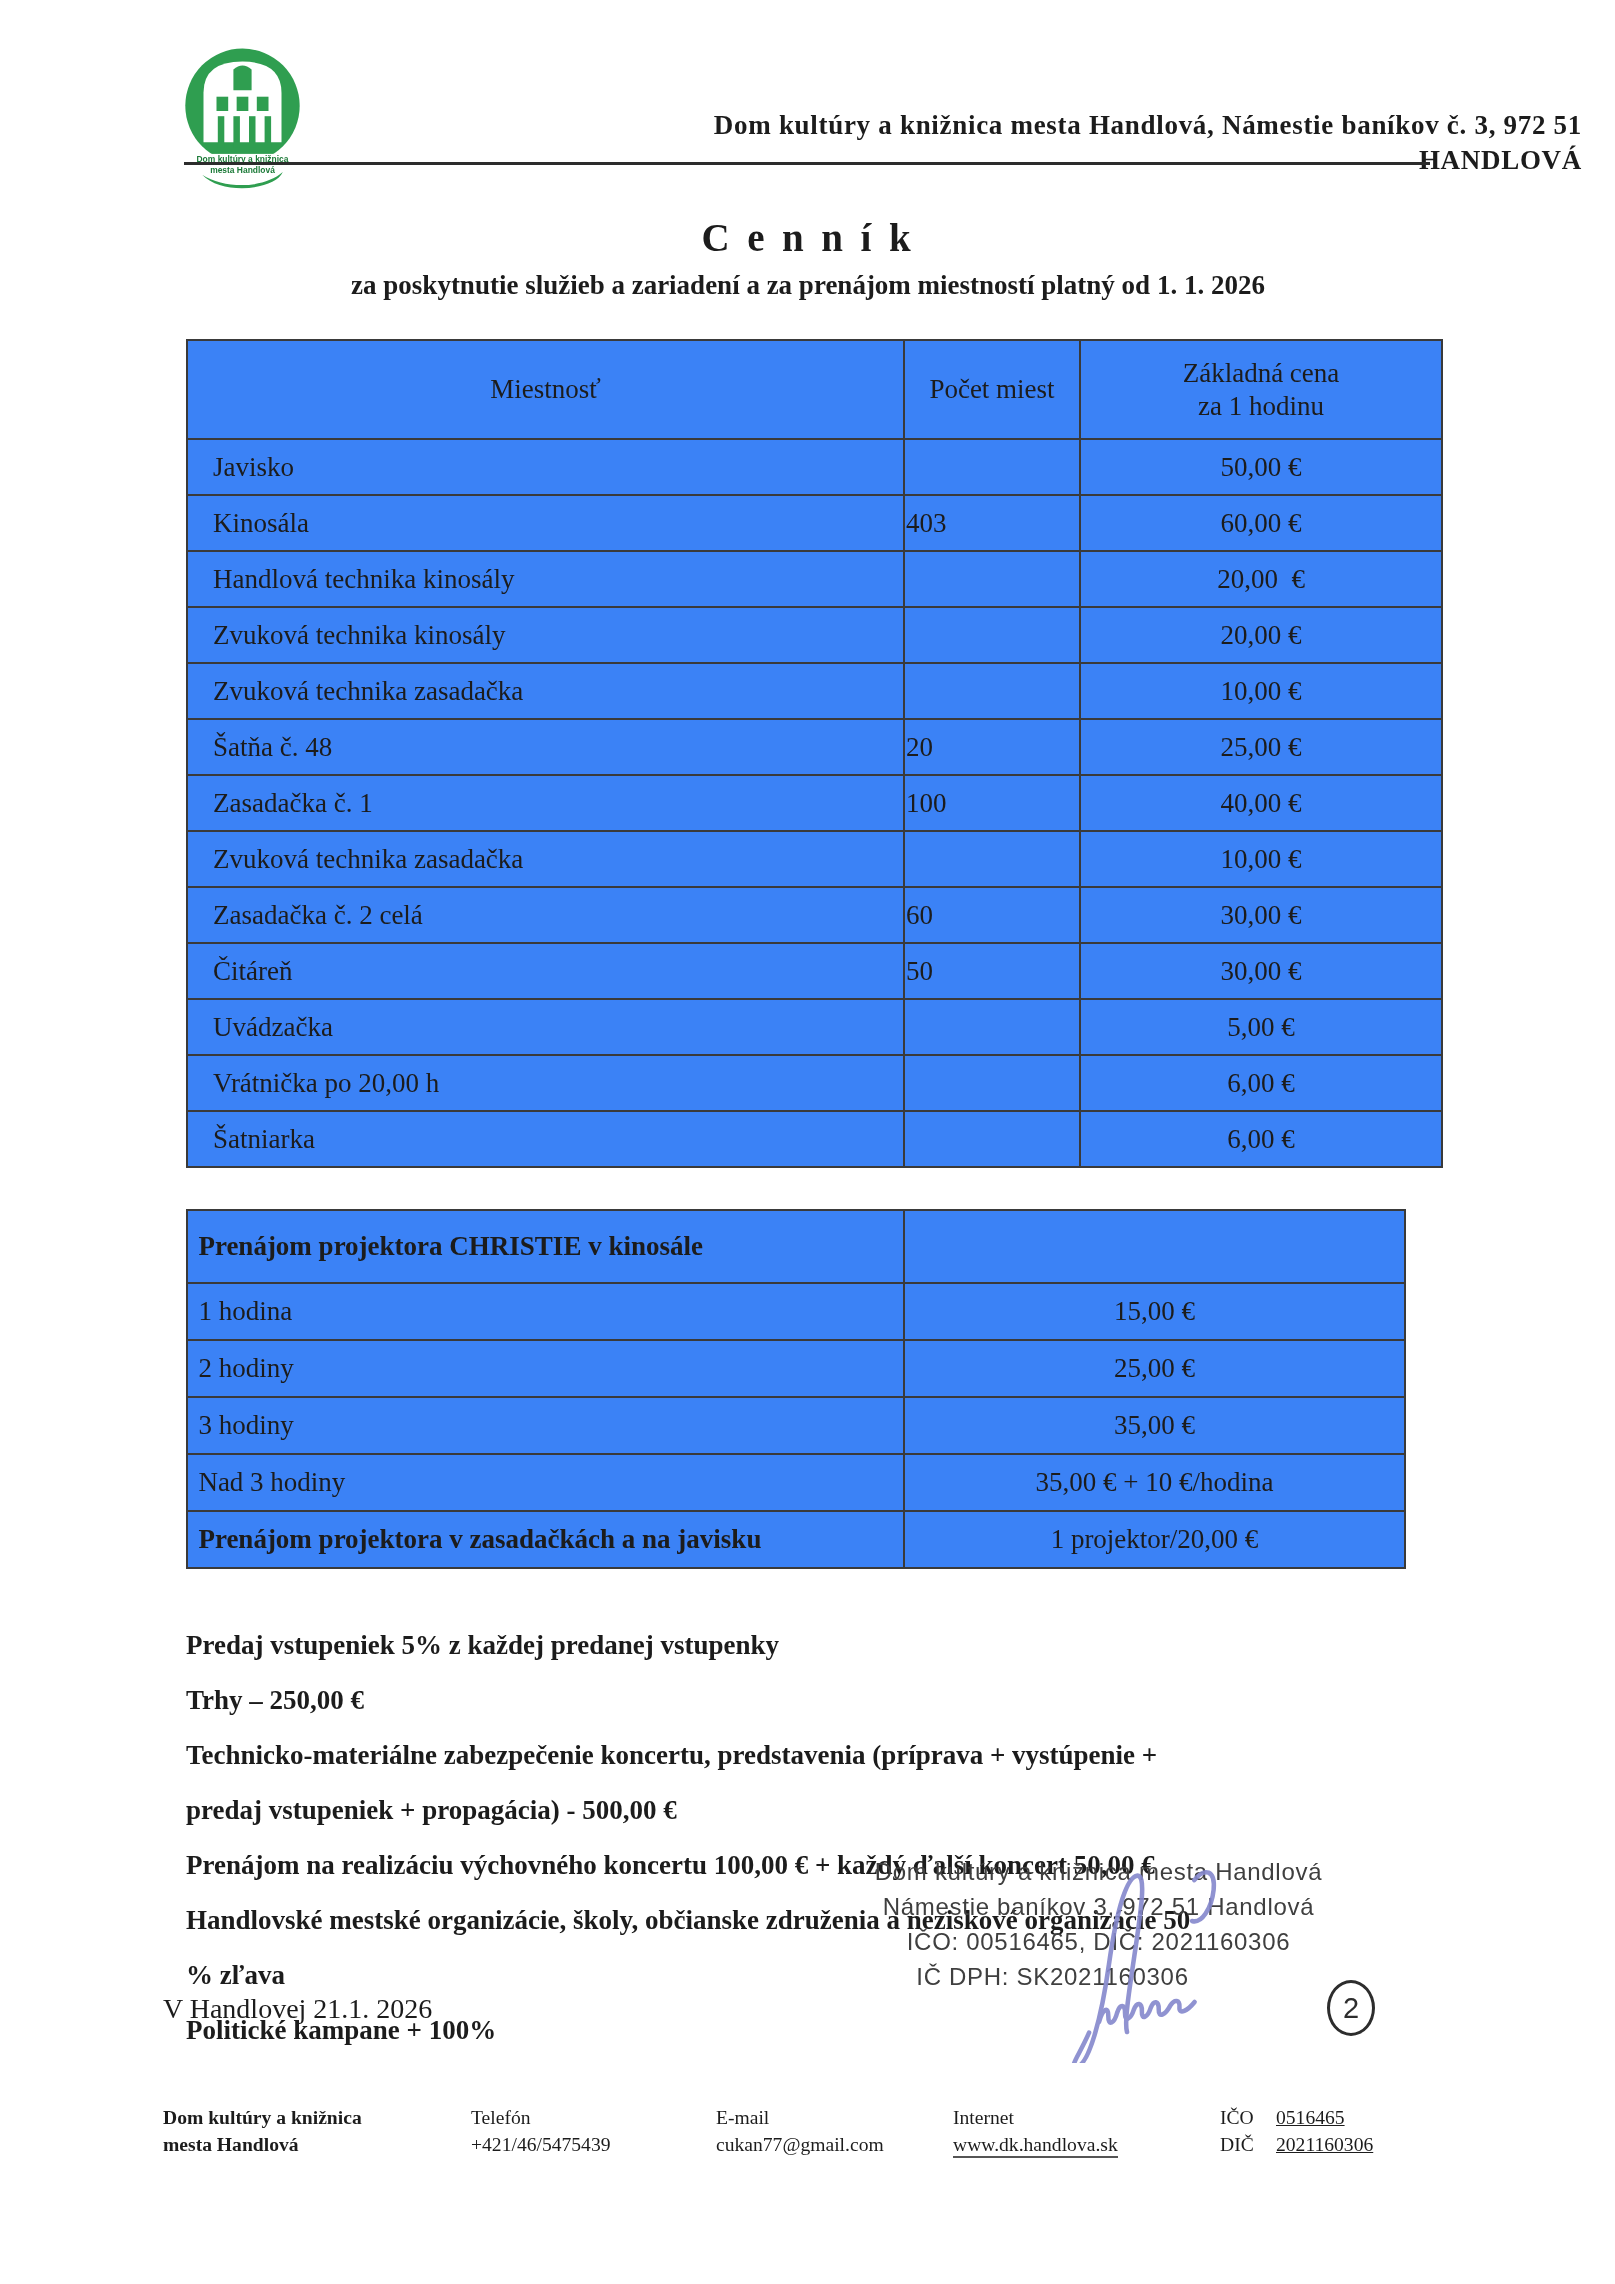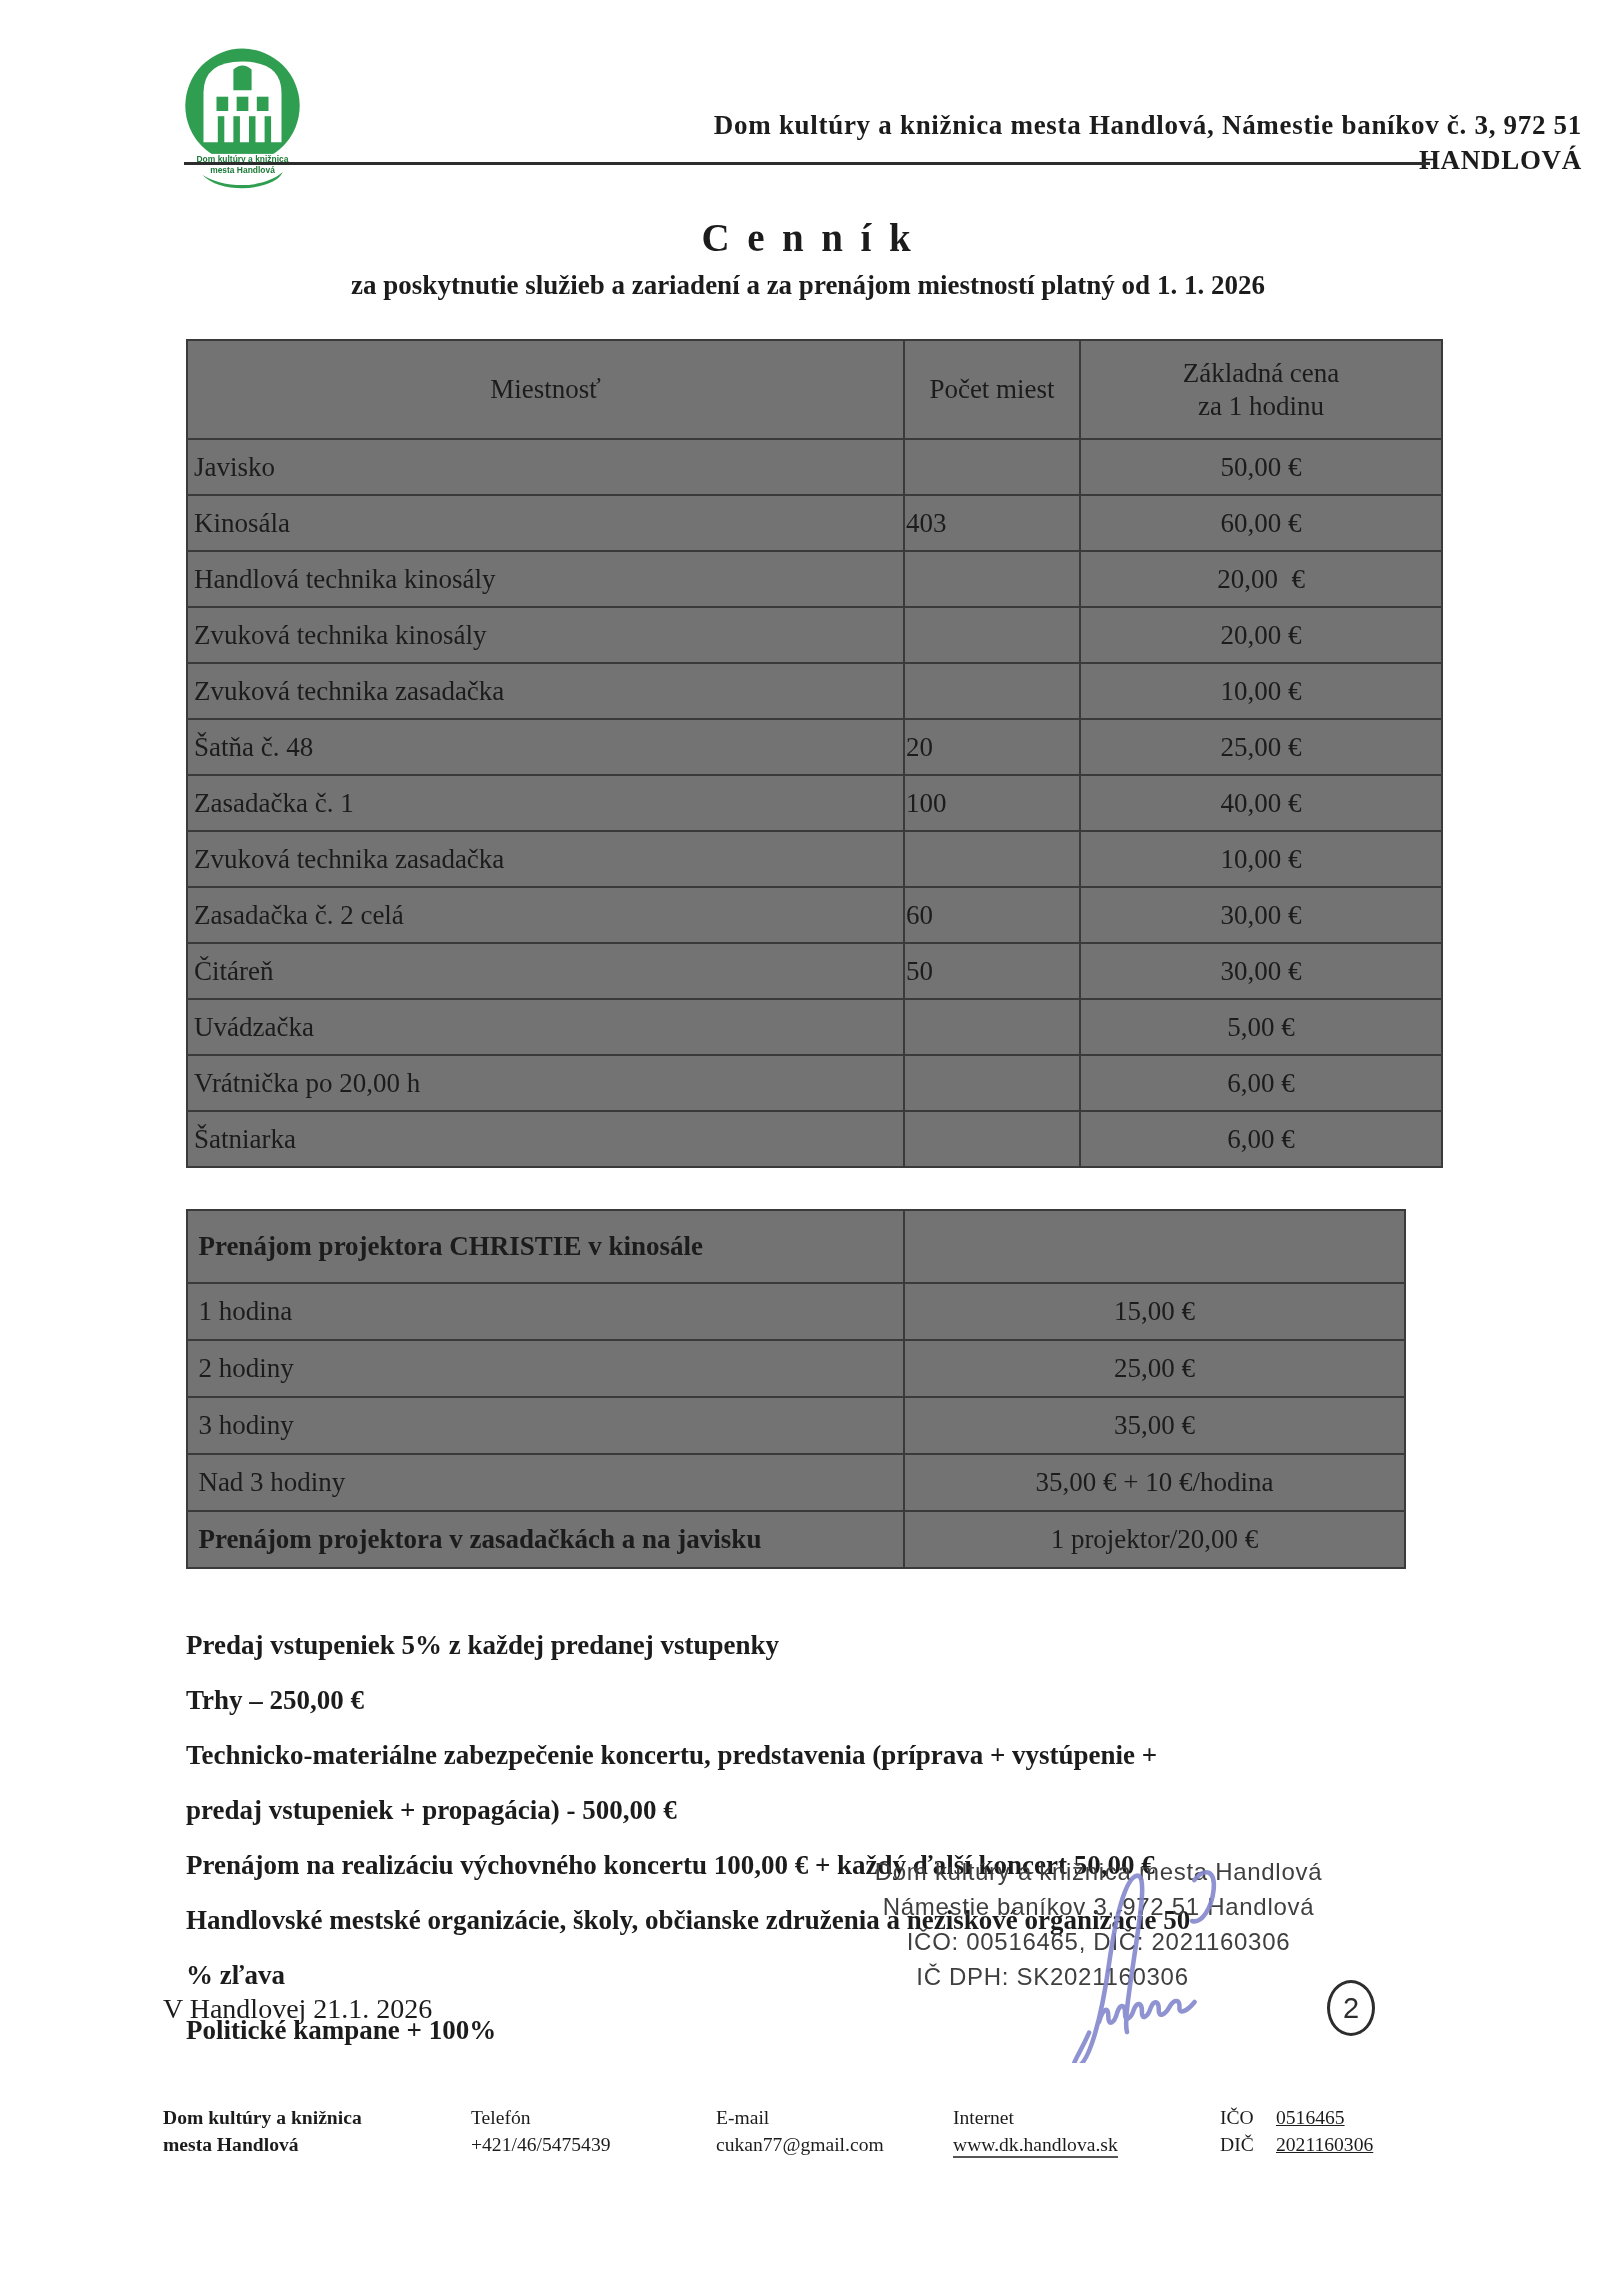--- a/index.html
+++ b/index.html
@@ -17,27 +17,27 @@
   .header-rule { position:absolute; left:184px; top:162px; width:1246px; height:3.3px; background:#2c2c2c; }
   .doc-title {
     position:absolute; left:0; top:215px; width:1616px; text-align:center;
     font-weight:bold; font-size:39px; letter-spacing:3.9px;
   }
   .doc-subtitle {
     position:absolute; left:0; top:270px; width:1616px; text-align:center;
     font-weight:bold; font-size:27px;
   }
   
-  table { border-collapse:collapse; table-layout:fixed; position:absolute; background:#737373; }
+  table { border-collapse:collapse; table-layout:fixed; position:absolute; background:#3b82f6; }
   td,th { border:2px solid #3a3a3a; font-size:27px; font-weight:normal; vertical-align:middle; overflow:hidden; }
   #rooms-table { left:186px; top:339px; width:1255px; }
   #rooms-table th { height:95px; text-align:center; }
   #rooms-table td { height:52px; }
   #rooms-table .head-price { line-height:33px; }
-  td.room { text-align:left; padding-left:6px; }
+  td.room { text-align:left; padding-left:25px; }
   td.seats { text-align:left; }
   td.price { text-align:center; white-space:pre-wrap; }
   #projector-table { left:186px; top:1209px; width:1218px; }
   #projector-table .tbl2-head td { height:69px; }
   #projector-table td { height:53px; }
   td.label { text-align:left; padding-left:10.4px; }
   .bold-cell { font-weight:bold; }
   
   .notes { position:absolute; left:186px; top:1618px; width:1271px; z-index:1; }
   .note-line { font-weight:bold; font-size:27px; line-height:55px; white-space:nowrap; }

